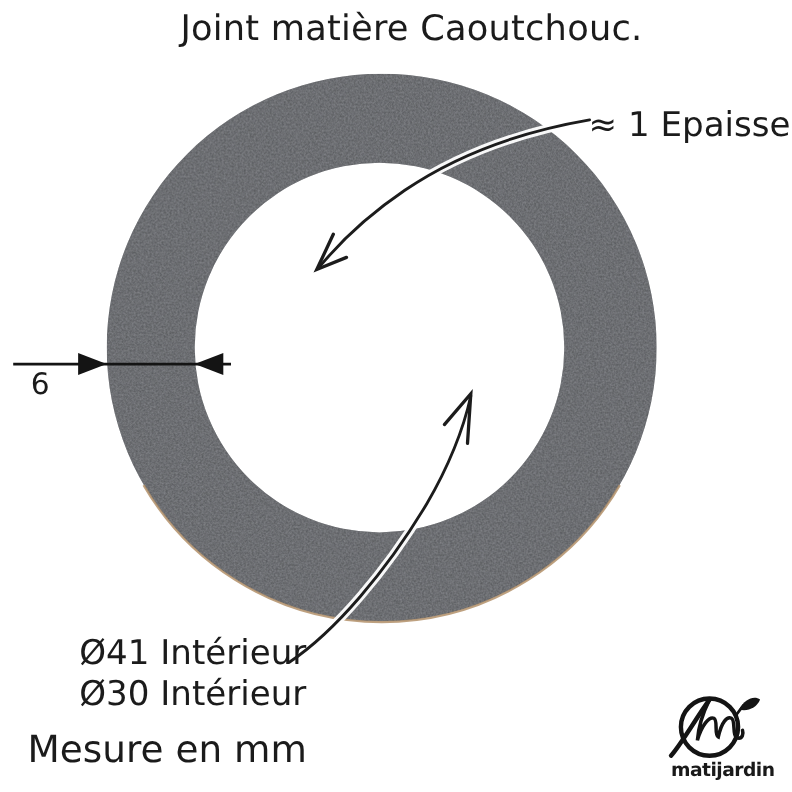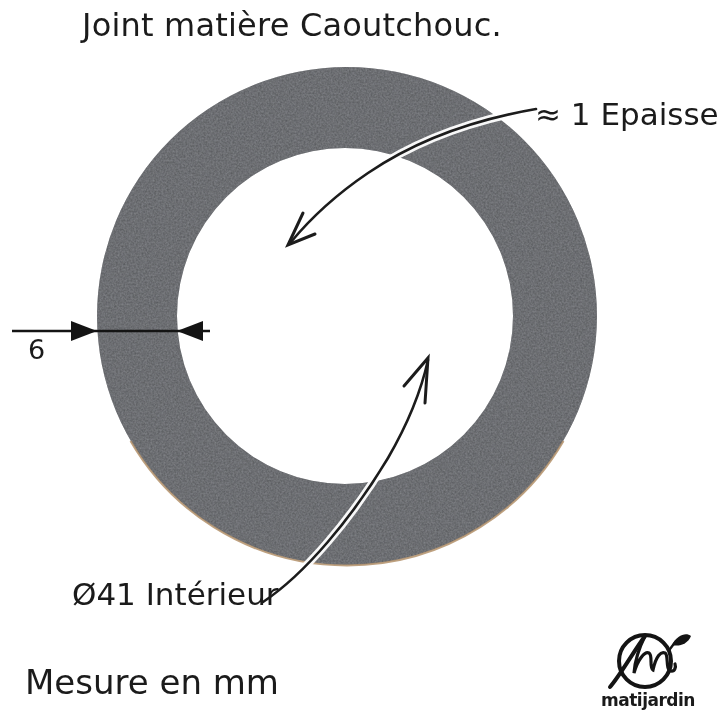--- a/index.html
+++ b/index.html
@@ -3,29 +3,29 @@
 <meta charset="utf-8">
 <style>
   html,body{margin:0;padding:0;background:#ffffff;}
   .stage{
     position:relative;width:720px;height:720px;background:#ffffff;
     font-family:"DejaVu Sans","Liberation Sans",sans-serif;
     color:#1b1b1b;overflow:hidden;
   }
   .abs{position:absolute;}
   .title{
-    left:0;top:6px;width:584px;text-align:center;
+    left:0;top:6px;width:584px;text-align:right;
     font-size:32px;letter-spacing:0.2px;
   }
   .thickness-label{left:535px;top:96px;font-size:31px;white-space:nowrap;}
   .wall-width-label{left:28px;top:334px;font-size:27px;}
   .dia-labels{left:72px;top:576px;font-size:31px;line-height:37px;white-space:nowrap;}
   .unit-note{left:25px;top:662px;font-size:34px;white-space:nowrap;}
   .diagram-svg{left:0;top:0;}
-  .logo{left:592px;top:628px;width:112px;text-align:center;}
+  .logo{left:592px;top:628px;width:112px;text-align:right;}
   .logo-wordmark{
     margin-top:-4px;font-size:17px;font-weight:bold;letter-spacing:-0.5px;
     color:#1a1a1a;
   }
 </style>
 </head>
 <body>
 
 <div class="stage">
 
@@ -74,20 +74,21 @@
   </svg>
 
   <div class="abs title">Joint matière Caoutchouc.</div>
 
   <div class="abs thickness-label">≈ 1 Epaisseur</div>
 
   <div class="abs wall-width-label">6</div>
 
   <div class="abs dia-labels">
     <div>Ø41 Intérieur</div>
+    <div>Ø30 Intérieur</div>
   </div>
 
   <div class="abs unit-note">Mesure en mm</div>
 
   <div class="abs logo">
     <svg width="112" height="62" viewBox="0 0 112 62" fill="none" stroke="#141414" stroke-linecap="round">
       <circle cx="53" cy="33" r="26" stroke-width="4"></circle>
       <path d="M18,59 C27,49 40,26 53,8" stroke-width="4"></path>
       <path d="M53,8 C47,20 43,32 42,45 C46,31 53,23 57,25 C61,27 57,40 61,42 C64,28 69,23 73,25 C77,27 73,42 79,43 C83,43.5 84,39 83,36" stroke-width="3.2"></path>
       <path d="M80,17 C85,7 94,4 99,8 C96,16 87,19 80,17 Z" fill="#141414" stroke="none"></path>

